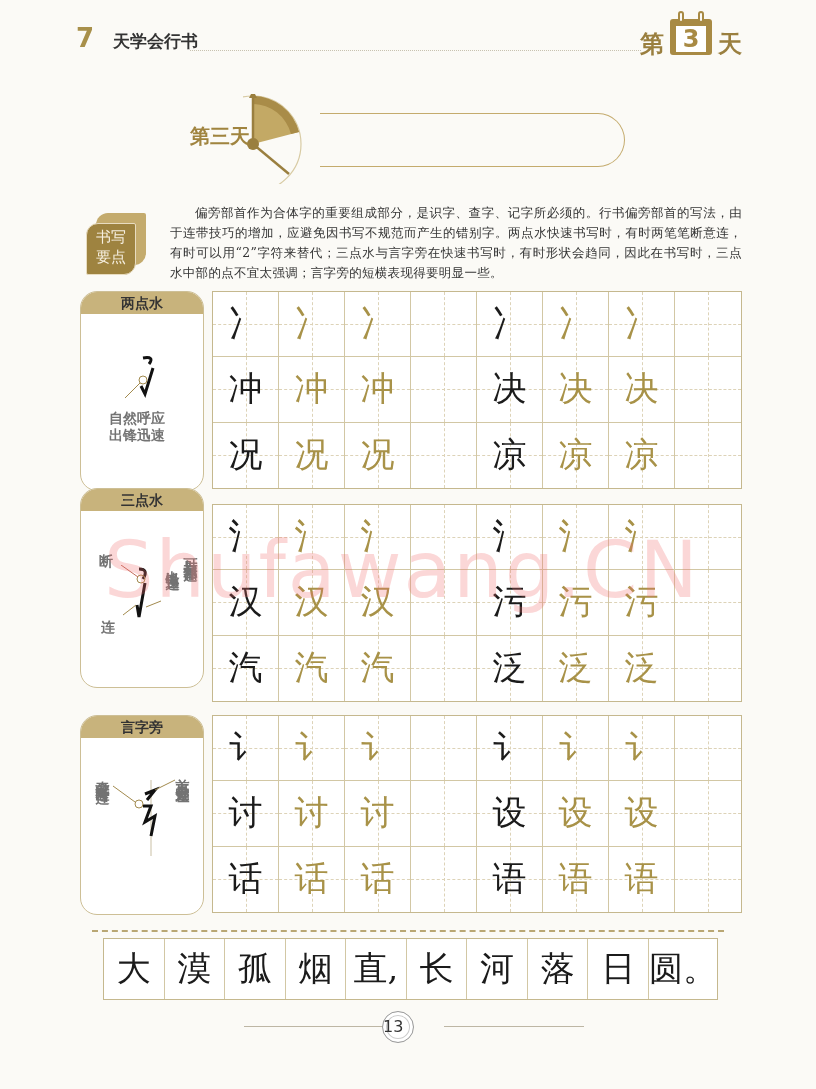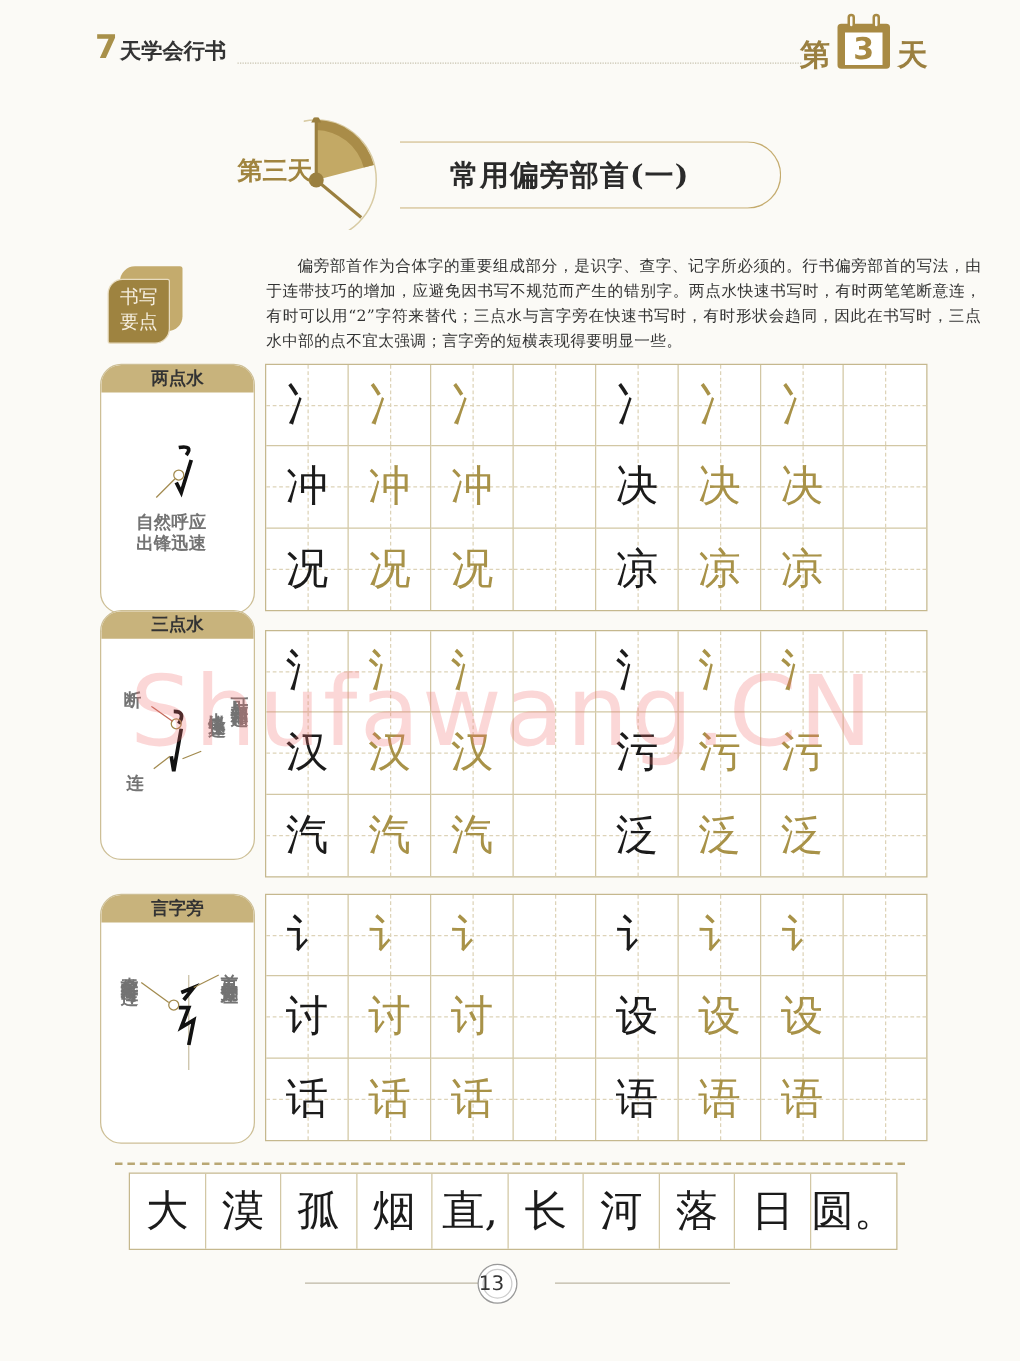--- a/index.html
+++ b/index.html
@@ -1,41 +1,41 @@
 <!DOCTYPE html>
 <html><head>
 <meta charset="utf-8">
 <style>
   * { box-sizing: border-box; margin: 0; padding: 0; }
   html, body { width: 816px; height: 1089px; background: #fbfaf6; overflow: hidden; }
   body { position: relative; font-family: "DejaVu Serif", serif; color: #222; }
 
   .header-left { position: absolute; left: 76px; top: 26px; display: flex; align-items: baseline; font-family: "DejaVu Sans", sans-serif; }
   .header-left .num { color: #a8904a; font-weight: bold; font-size: 26px; line-height: 24px; }
-  .header-left .txt { font-size: 17px; font-weight: bold; color: #333; margin-left: 2px; }
+  .header-left .txt { font-size: 17px; font-weight: bold; color: #333; margin-left: 19px; }
   .header-rule { position: absolute; left: 190px; right: 175px; top: 50px; border-top: 1.5px dotted #c8c2b0; }
   .header-right { position: absolute; left: 640px; top: 6px; display: flex; align-items: center; font-family: "DejaVu Serif", serif; color: #9a7f3f; }
   .header-right .di { font-size: 24px; font-weight: bold; margin-top: 22px; }
   .cal { width: 42px; height: 44px; margin: 0 6px; position: relative; }
   .cal .body { position: absolute; left: 0; top: 8px; width: 42px; height: 36px; background: #a88a44; border-radius: 3px; }
   .cal .ring { position: absolute; top: 0; width: 6px; height: 12px; border: 2px solid #a88a44; border-radius: 3px; background: #fbfaf6; }
   .cal .num { position: absolute; left: 6px; top: 15px; width: 30px; height: 26px; background: #fff; color: #a88a44; font-family: "DejaVu Sans", sans-serif; font-weight: bold; font-size: 24px; text-align: center; line-height: 26px; }
   .header-right .tian { font-size: 24px; font-weight: bold; margin-top: 22px; }
 
   .title-wrap { position: absolute; left: 170px; top: 80px; width: 460px; height: 100px; }
   .clock { position: absolute; left: 73px; top: 14px; width: 90px; height: 90px; }
   .title-day { position: absolute; left: 20px; top: 43px; font-family: "DejaVu Sans", sans-serif; font-weight: bold; font-size: 20px; color: #a0843f; }
   .title-pill { position: absolute; left: 150px; top: 33px; width: 305px; height: 54px; border: 1.5px solid #c4ab6d; border-left: none; border-radius: 0 28px 28px 0; }
   .title-main { position: absolute; left: 190px; top: 45px; font-size: 23px; font-weight: bold; color: #2a2a2a; letter-spacing: 1px; }
 
   .badge { position: absolute; left: 86px; top: 213px; width: 56px; height: 60px; }
   .badge .back { position: absolute; left: 10px; top: 0; width: 50px; height: 52px; background: #c4ab6d; border-radius: 12px 2px 12px 2px; }
   .badge .front { position: absolute; left: 0; top: 10px; width: 50px; height: 52px; background: #9e8340; border-radius: 12px 2px 12px 2px; border: 1.5px solid #e8dcc0; color: #f6efe0; font-size: 15px; line-height: 20px; text-align: center; padding-top: 3px; }
 
-  .intro { position: absolute; left: 170px; top: 203px; width: 572px; font-size: 12.5px; line-height: 20px; color: #333; text-indent: 2em; text-align: justify; letter-spacing: 0.3px; margin-left: 43px; }
+  .intro { position: absolute; left: 170px; top: 203px; width: 572px; font-size: 12.5px; line-height: 20px; color: #333; text-indent: 2em; text-align: justify; letter-spacing: 0.3px; }
 
   .side-card { position: absolute; left: 80px; width: 124px; height: 200px; border: 1.5px solid #cdbf96; border-radius: 17px; background: #fff; overflow: hidden; }
   .side-card .cap { height: 22px; background: #c8b37c; text-align: center; font-family: "DejaVu Sans", sans-serif; font-weight: bold; font-size: 14px; line-height: 22px; color: #333; }
   .side-card .note { position: absolute; color: #737373; font-size: 14px; line-height: 16px; font-weight: bold; }
   .vert { writing-mode: vertical-rl; letter-spacing: 2px; }
 
   .grid { position: absolute; left: 212px; width: 530px; height: 198px; border: 1.5px solid #c5b88e; display: grid; grid-template-columns: repeat(8, 1fr); grid-template-rows: repeat(3, 1fr); background: #fff; }
   .cell { border-right: 1px solid #d2c7a4; border-bottom: 1px solid #d2c7a4; position: relative; display: flex; align-items: center; justify-content: center; font-family: "DejaVu Serif", serif; font-size: 34px; }
   .cell:nth-child(8n) { border-right: none; }
   .cell.last-row { border-bottom: none; }
@@ -79,21 +79,20 @@
     <circle cx="10" cy="50" r="48" fill="none" stroke="#d8cba4" stroke-width="1.2"></circle>
     <path d="M10 2 A48 48 0 0 1 56 38 L10 50 Z" fill="#c3a965"></path>
     <path d="M10 2 A48 48 0 0 1 56 38 L48 40 A40 40 0 0 0 10 10 Z" fill="#a98c48"></path>
     <line x1="10" y1="50" x2="10" y2="0" stroke="#9a7f3f" stroke-width="2.5"></line>
     <polygon points="6,4 10,-4 14,4" fill="#9a7f3f"></polygon>
     <line x1="10" y1="50" x2="46" y2="80" stroke="#9a7f3f" stroke-width="2.5"></line>
     <circle cx="10" cy="50" r="6" fill="#9a7f3f"></circle>
   </svg>
   <span class="title-day">第三天</span>
   <div class="title-pill"></div>
-  <span class="title-main">常用偏旁部首(一)</span>
 </div>
 
 <div class="badge">
   <div class="back"></div>
   <div class="front">
     <div>书写</div>
     <div>要点</div>
   </div>
 </div>
 <p class="intro">偏旁部首作为合体字的重要组成部分，是识字、查字、记字所必须的。行书偏旁部首的写法，由于连带技巧的增加，应避免因书写不规范而产生的错别字。两点水快速书写时，有时两笔笔断意连，有时可以用“2”字符来替代；三点水与言字旁在快速书写时，有时形状会趋同，因此在书写时，三点水中部的点不宜太强调；言字旁的短横表现得要明显一些。</p>

